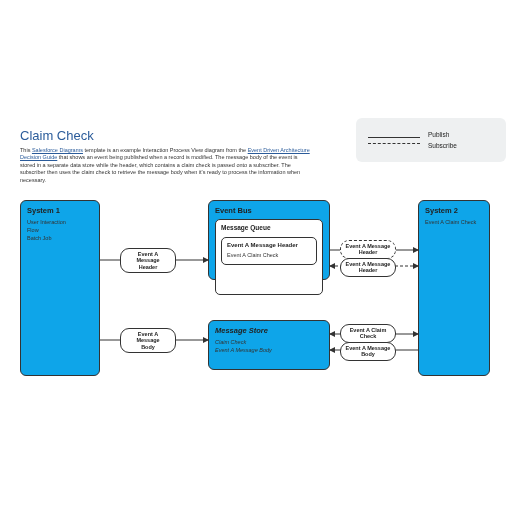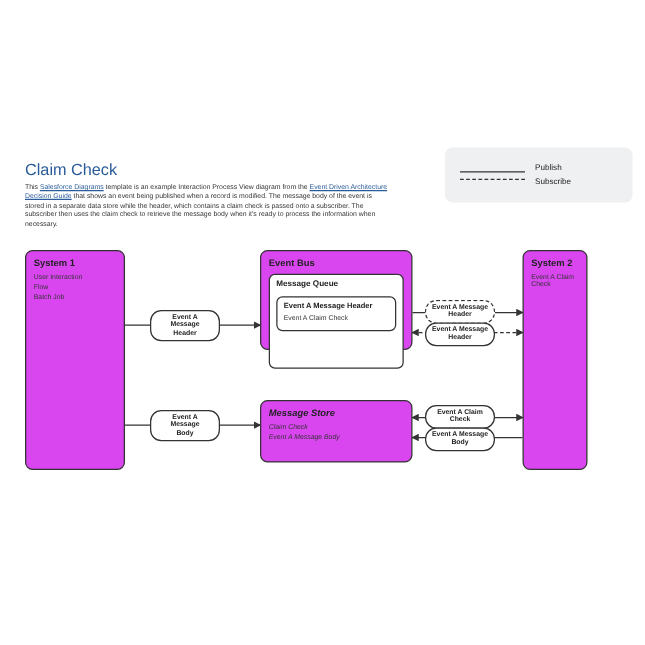--- a/index.html
+++ b/index.html
@@ -71,21 +71,21 @@
     position: absolute;
     top: 200px;
     left: 20px;
     right: 20px;
     bottom: 100px;
   }
   .box {
     position: absolute;
     border: 1px solid #333;
     border-radius: 6px;
-    background: #d946ef;
+    background: #0ea5e9;
     padding: 5px 6px;
   }
   .box-title {
     font-size: 7.5px;
     font-weight: 700;
     margin-bottom: 4px;
   }
   .box-item {
     font-size: 5.5px;
     margin: 2px 0;
@@ -187,21 +187,21 @@
       </div>
     </div>
   </div>
 
   <div class="box" style="left:188px;top:120px;width:122px;height:50px;font-style:italic;">
     <div class="box-title">Message Store</div>
     <div class="box-item">Claim Check</div>
     <div class="box-item">Event A Message Body</div>
   </div>
 
-  <div class="box" style="left:398px;top:0;width:52px;height:176px;">
+  <div class="box" style="left:398px;top:0;width:72px;height:176px;">
     <div class="box-title">System 2</div>
     <div class="box-item">Event A Claim Check</div>
   </div>
 
   <div class="conn-label pill" style="left:100px;top:48px;white-space:pre-line;">Event A
 Message
 Header</div>
   <div class="conn-label pill" style="left:100px;top:128px;white-space:pre-line;">Event A
 Message
 Body</div>

